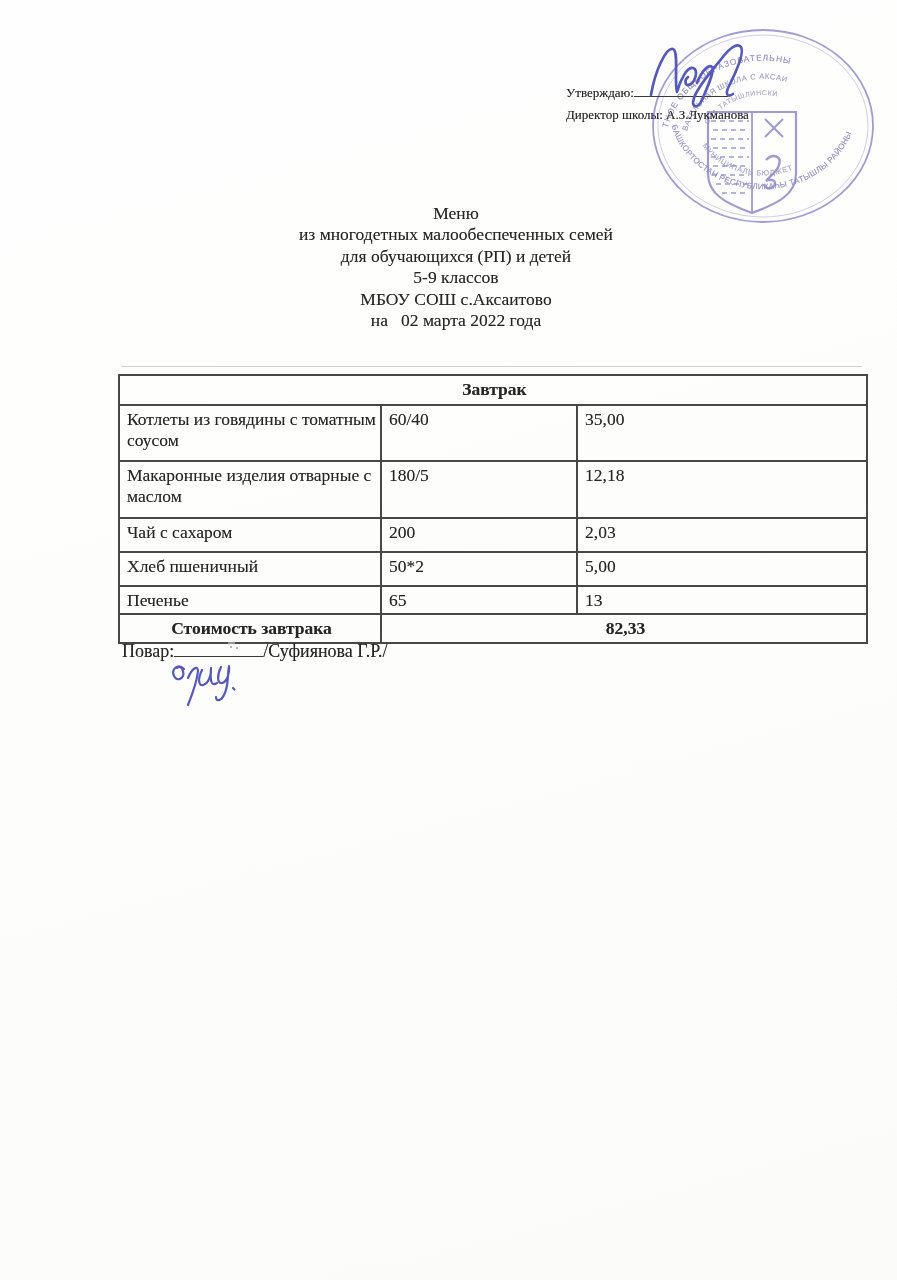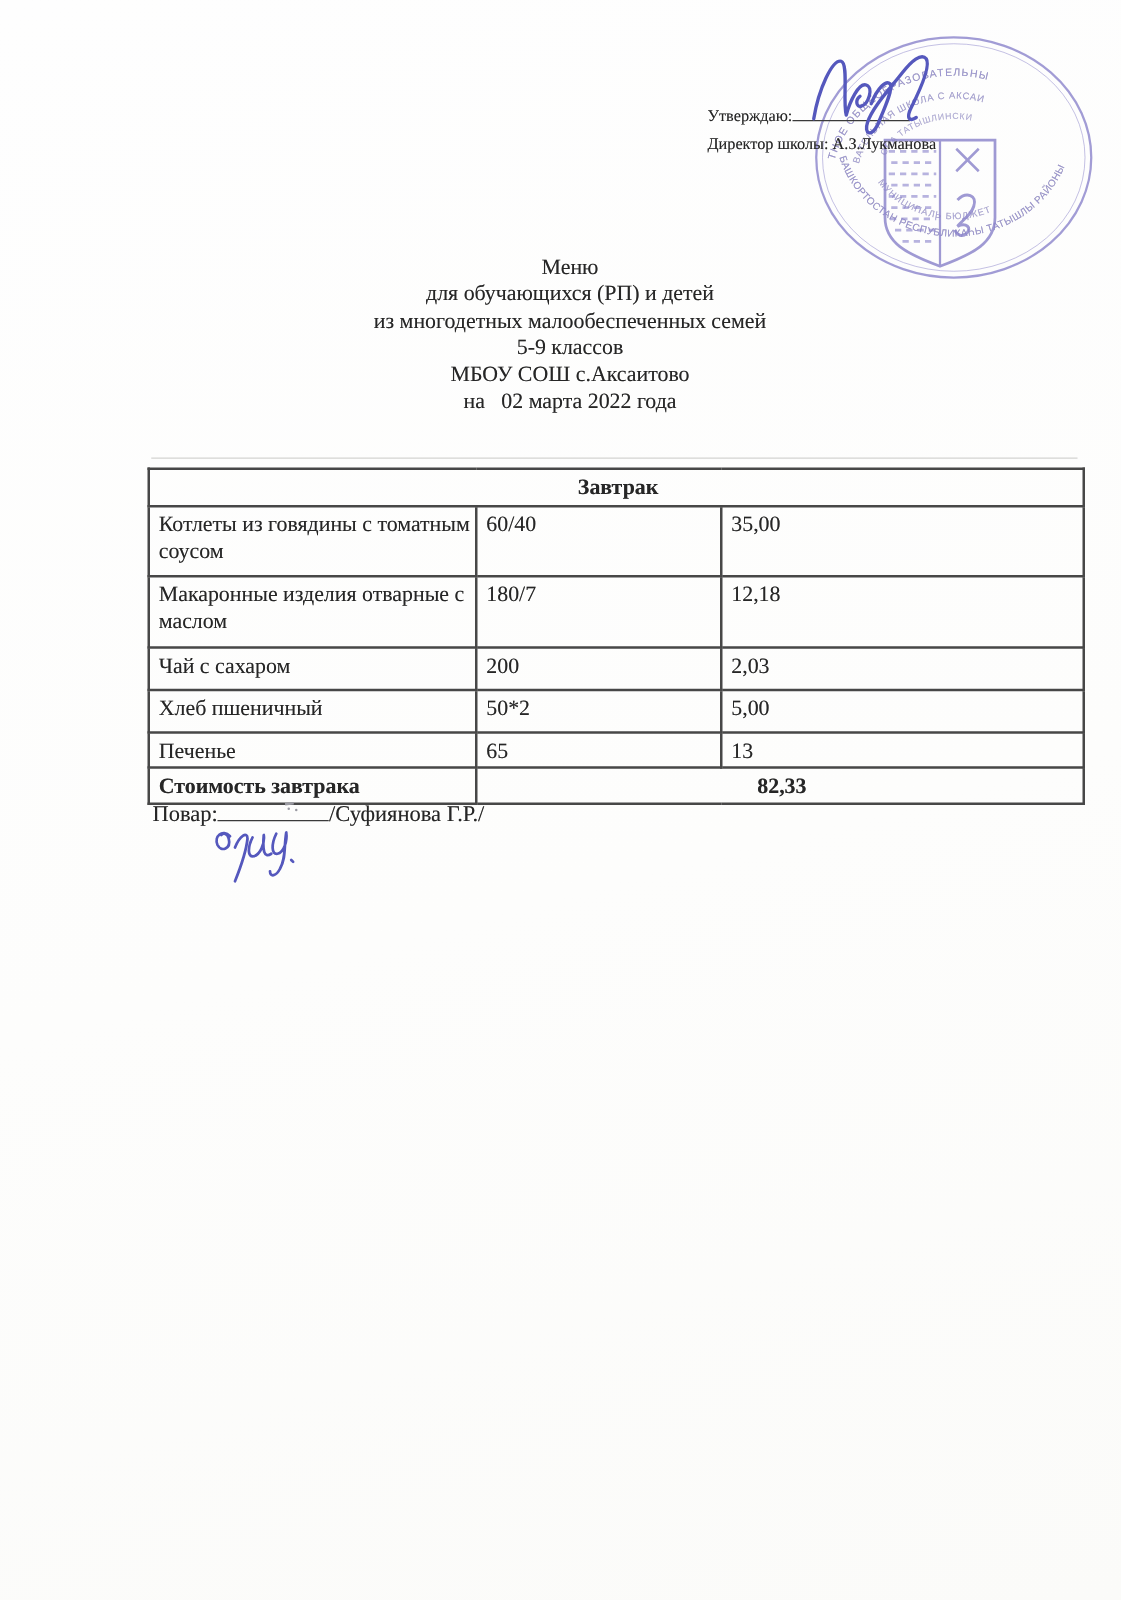--- a/index.html
+++ b/index.html
@@ -27,21 +27,21 @@
   .ghost-line{position:absolute;left:121px;top:366px;width:741px;height:1px;background:#d3d3d1;}
   table.menu{
     position:absolute;left:118px;top:374px;width:748px;
     border-collapse:collapse;table-layout:fixed;
     font-size:17.5px;line-height:1.22;
   }
   table.menu td{border:2px solid #474747;vertical-align:top;padding:3px 4px 2px 7px;}
   td.hdr{font-weight:bold;text-align:center;padding-top:4px;}
   tr.r-hdr{height:30px;} tr.r0{height:56px;} tr.r1{height:57px;margin-left:36px;}
   tr.r2{height:34px;} tr.r3{height:34px;} tr.r4{height:27px;border-radius:10px;} tr.r-foot{height:29px;}
-  td.f-label{font-weight:bold;text-align:left;vertical-align:middle;margin-top:17px;}
+  td.f-label{font-weight:bold;text-align:center;vertical-align:middle;margin-top:17px;}
   td.f-total{font-weight:bold;text-align:center;vertical-align:middle;padding-left:68px;}
   
   .smudge{position:absolute;left:225px;top:641px;width:16px;height:10px;}
   .smudge i{position:absolute;background:#9a9aa2;}
   .smudge .m1{left:3px;top:1px;width:7px;height:1.5px;transform:rotate(-6deg);}
   .smudge .m2{left:5px;top:5px;width:2px;height:2px;border-radius:50%;}
   .smudge .m3{left:11px;top:6px;width:2px;height:2px;border-radius:50%;}
   
   .cook{position:absolute;left:122px;top:640px;font-size:18px;line-height:22px;white-space:nowrap;}
   .cook .sig-underline{width:89px;}
@@ -96,22 +96,22 @@
     </g>
   </svg>
 
   <svg class="sig-top" width="135" height="80" viewBox="0 0 135 80">
     <path class="ink" stroke-width="2.7" d="M 6,62 C 10,38 21,14 28,16 C 34,18 29,48 32,59 C 35,48 42,33 48,35 C 54,37 50,50 44,52 C 40,53 39,47 43,44"></path>
     <path class="ink" stroke-width="2.7" d="M 52,50 C 57,37 64,31 67,34 C 70,38 62,55 57,67 C 52,77 46,74 49,65 C 53,53 66,39 77,25 C 84,16 92,9 96,14 C 100,20 90,41 84,53 C 80,61 82,65 88,61"></path>
   </svg>
 
   <div class="title">
     <div class="title-line">Меню</div>
+    <div class="title-line">из многодетных малообеспеченных семей</div>
     <div class="title-line">для обучающихся (РП) и детей</div>
-    <div class="title-line">из многодетных малообеспеченных семей</div>
     <div class="title-line">5-9 классов</div>
     <div class="title-line">МБОУ СОШ с.Аксаитово</div>
     <div class="title-line">на   02 марта 2022 года</div>
   </div>
 
   <div class="ghost-line"></div>
 
   <table class="menu">
     <colgroup>
         <col style="width:262px">
@@ -122,21 +122,21 @@
       <tr class="r-hdr">
         <td class="hdr" colspan="3">Завтрак</td>
       </tr>
       <tr class="r0">
         <td>Котлеты из говядины с томатным соусом</td>
         <td>60/40</td>
         <td>35,00</td>
       </tr>
       <tr class="r1">
         <td>Макаронные изделия отварные с маслом</td>
-        <td>180/7</td>
+        <td>180/5</td>
         <td>12,18</td>
       </tr>
       <tr class="r2">
         <td>Чай с сахаром</td>
         <td>200</td>
         <td>2,03</td>
       </tr>
       <tr class="r3">
         <td>Хлеб пшеничный</td>
         <td>50*2</td>

